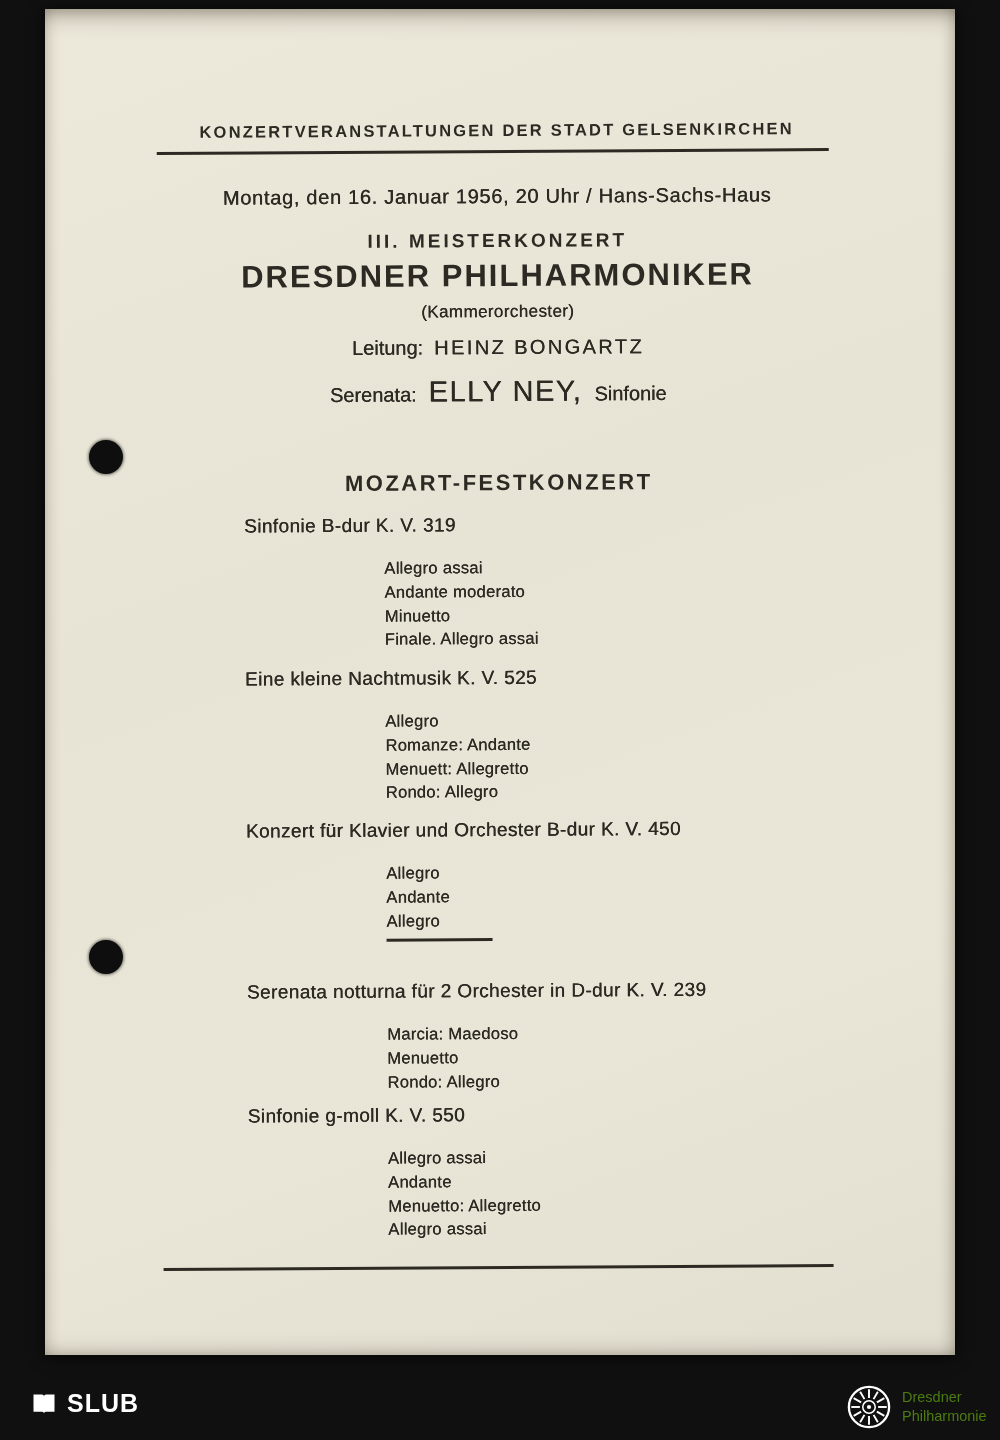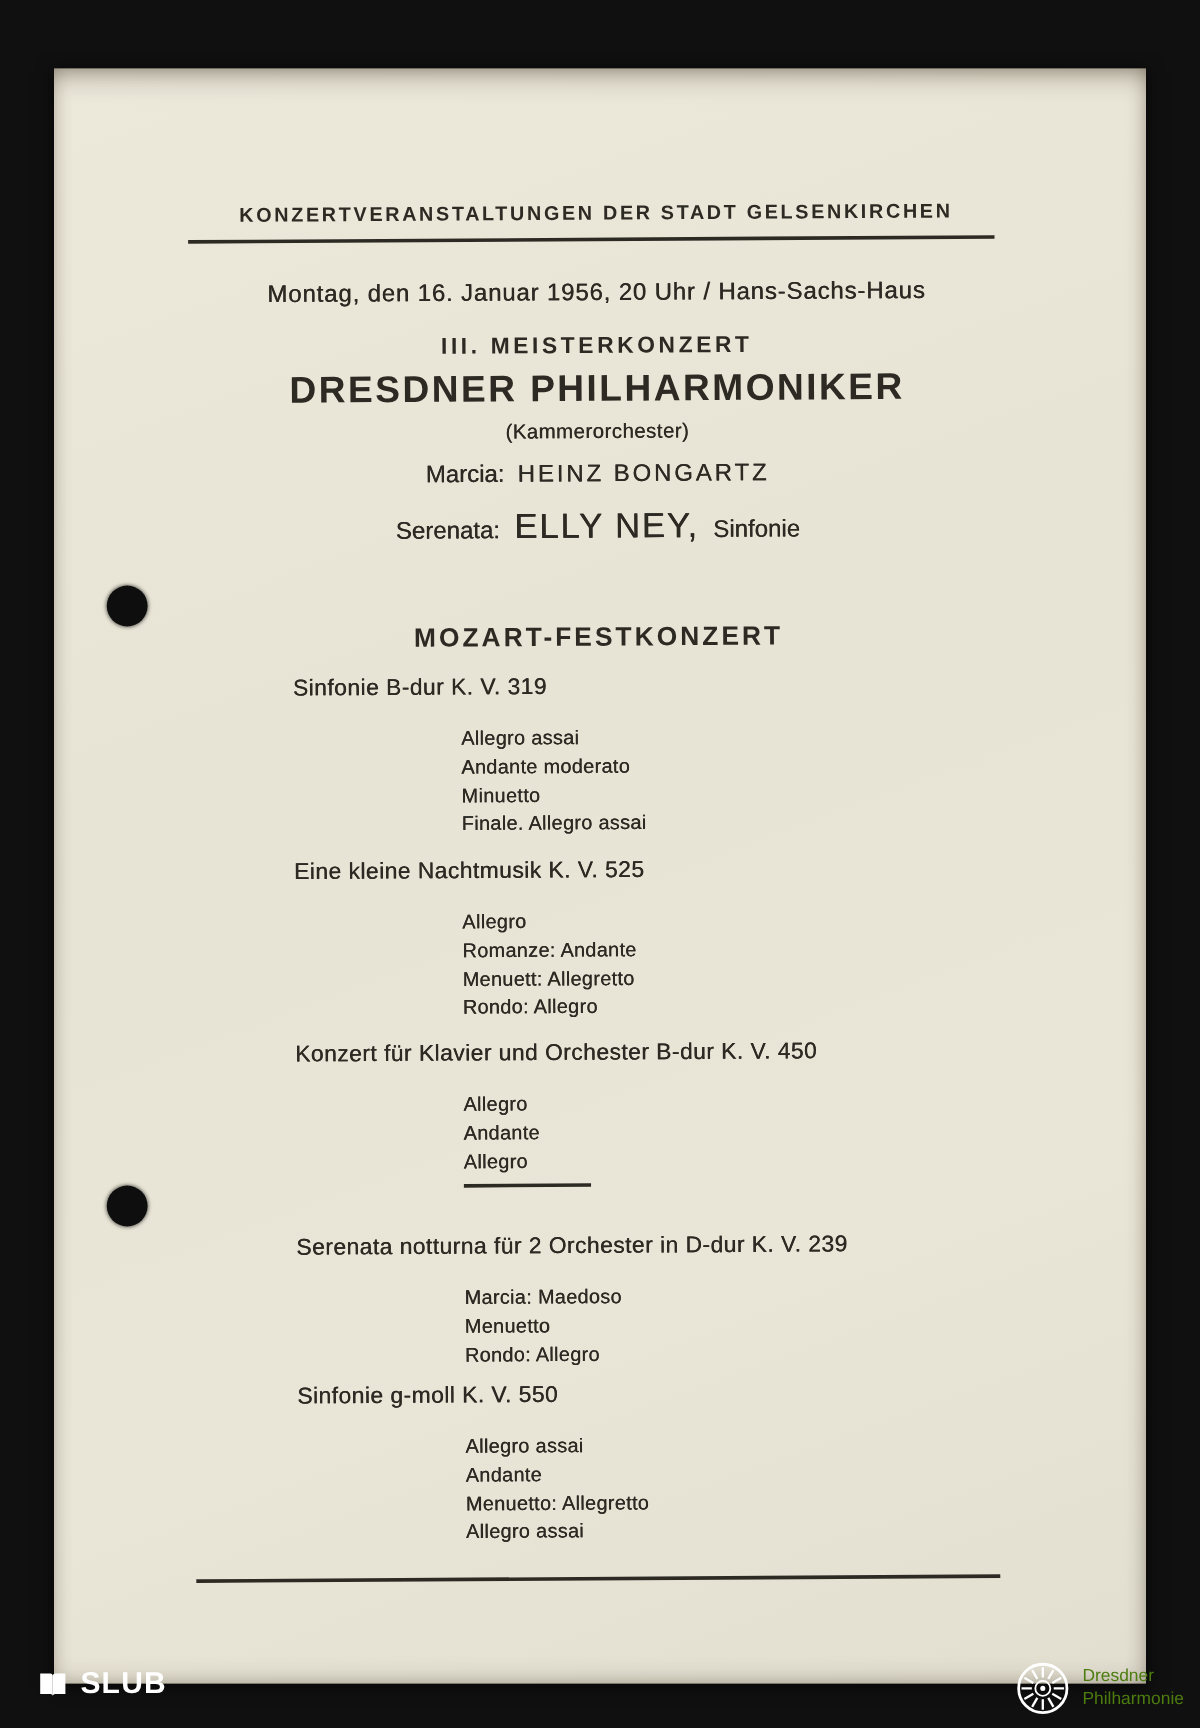--- a/index.html
+++ b/index.html
@@ -14,21 +14,20 @@
   
   .paper {
     position:absolute; left:45px; top:9px; width:910px; height:1346px;
     background:linear-gradient(160deg,#ece8da 0%,#e8e4d5 40%,#eae6d7 72%,#e2ded0 100%);
     box-shadow:
       0 2px 14px rgba(0,0,0,.75),
       inset 0 16px 24px -14px rgba(60,50,35,.55),
       inset -8px 0 20px -12px rgba(60,50,35,.40),
       inset 8px 0 20px -14px rgba(60,50,35,.30),
       inset 0 -12px 24px -16px rgba(60,50,35,.45);
-    margin-top: 48px;
   }
   .hole {
     position:absolute; left:44px; width:34px; height:34px; border-radius:50%;
     background:#0e0e0e; box-shadow:0 0 3px 1px rgba(0,0,0,.5);
   }
   .scan-content {
     position:absolute; inset:0; color:#2d2a24;
     transform:rotate(-0.35deg); transform-origin:50% 50%;
   }
 
@@ -105,21 +104,21 @@
   <div class="scan-content">
     <div class="org-header">KONZERTVERANSTALTUNGEN DER STADT GELSENKIRCHEN</div>
     <div class="rule rule-top"></div>
 
     <div class="event-line">Montag, den 16. Januar 1956, 20 Uhr / Hans-Sachs-Haus</div>
     <div class="series-title">III. MEISTERKONZERT</div>
     <div class="ensemble">DRESDNER PHILHARMONIKER</div>
     <div class="ensemble-note">(Kammerorchester)</div>
 
     <div class="conductor-line">
-      <span>Marcia:</span>
+      <span>Leitung:</span>
       <span class="spaced-name">HEINZ BONGARTZ</span>
     </div>
 
     <div class="soloist-line">
       <span>Serenata:</span>
       <span class="soloist-name">ELLY NEY,</span>
       <span>Sinfonie</span>
     </div>
 
     <div class="concert-title">MOZART-FESTKONZERT</div>

